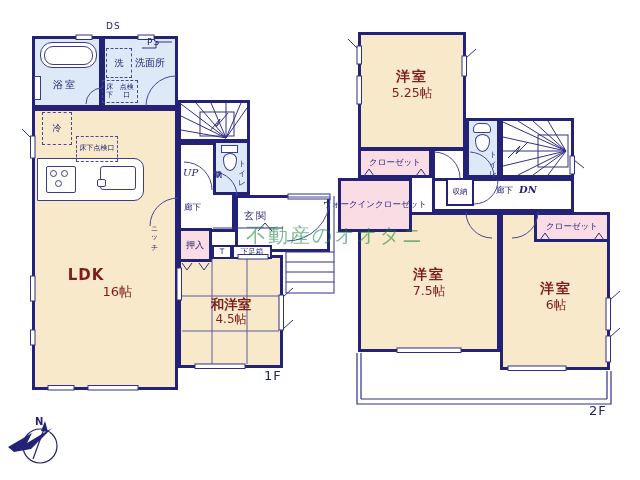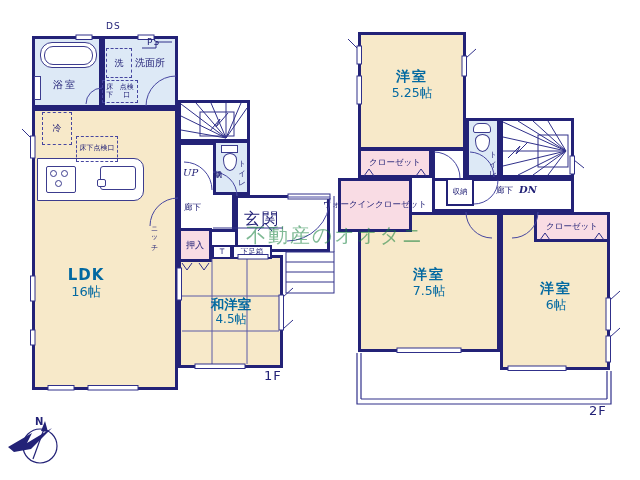--- a/index.html
+++ b/index.html
@@ -5,21 +5,21 @@
   * { margin:0; padding:0; box-sizing:border-box; }
   html,body { background:#ffffff; }
   body { width:640px; height:480px; overflow:hidden; font-family:"DejaVu Sans",sans-serif; }
   #canvas { position:relative; width:640px; height:480px; background:#fff; }
   .room { position:absolute; border:3px solid #232277; z-index:1; }
   .cream { background:#f7e9c9; }
   .wet   { background:#dde9f6; }
   .pink  { background:#f9dce4; }
   .wht   { background:#ffffff; }
   .lbl { position:absolute; color:#232277; z-index:10; white-space:nowrap; line-height:1.15; }
-  .rl  { position:absolute; color:#0369a1; z-index:10; text-align:center; line-height:1.2; }
+  .rl  { position:absolute; color:#7f1d1d; z-index:10; text-align:center; line-height:1.2; }
   .ctr { display:flex; align-items:center; justify-content:center; text-align:center; }
   .col { }
   .vert { writing-mode:vertical-rl; text-orientation:upright; letter-spacing:1px; }
   .fix { position:absolute; background:#fff; border:1px solid #3c3c8e; z-index:6; }
   .dash { position:absolute; border:1px dashed #4646a0; z-index:6; color:#232277; }
   .ser { font-family:"DejaVu Serif",serif; font-style:italic; }
   svg.overlay { position:absolute; left:0; top:0; z-index:5; pointer-events:none; }
   .wm { position:absolute; z-index:12; color:#15803d; opacity:0.55; letter-spacing:2px; font-size:20px; white-space:nowrap; }
 </style>
 </head>
@@ -216,28 +216,28 @@
     <span style="font-size:7px;">床下</span>
     <span style="font-size:7px;">点検口</span>
   </div>
 
   <span class="lbl" style="left:106px;top:21px;font-size:9px;letter-spacing:1px;">DS</span>
   <span class="lbl" style="left:147px;top:37px;font-size:9px;letter-spacing:1px;">PS</span>
   <span class="lbl" style="left:53px;top:79px;font-size:10px;letter-spacing:2px;">浴室</span>
   <span class="lbl" style="left:135px;top:57px;font-size:10px;">洗面所</span>
   <div class="rl" style="left:40px;top:266px;width:92px;">
     <div style="font-size:15px;font-weight:600;letter-spacing:1px;">LDK</div>
-    <div style="font-size:13px;">16帖</div>
+    <div style="font-size:13px;text-align:right;">16帖</div>
   </div>
   <span class="lbl vert" style="left:150px;top:222px;font-size:7px;">ニッチ</span>
   <span class="lbl ser" style="left:183px;top:167px;font-size:10px;">UP</span>
   <span class="lbl vert" style="left:213px;top:164px;font-size:7.5px;">収納</span>
   <span class="lbl vert" style="left:237px;top:155px;font-size:7.5px;">トイレ</span>
   <span class="lbl" style="left:184px;top:203px;font-size:8.5px;">廊下</span>
-  <span class="lbl" style="left:244px;top:210px;font-size:16px;letter-spacing:2px;">玄関</span>
+  <span class="lbl" style="left:244px;top:210px;font-size:10px;letter-spacing:2px;">玄関</span>
   <div class="rl" style="left:186px;top:296px;width:90px;">
     <div style="font-size:13.5px;font-weight:600;">和洋室</div>
     <div style="font-size:12px;">4.5帖</div>
   </div>
   <span class="lbl" style="left:264px;top:369px;font-size:13px;letter-spacing:1px;">1F</span>
 
   <div class="rl" style="left:366px;top:68px;width:92px;">
     <div style="font-size:14px;font-weight:600;letter-spacing:2px;">洋室</div>
     <div style="font-size:12.5px;">5.25帖</div>
   </div>

